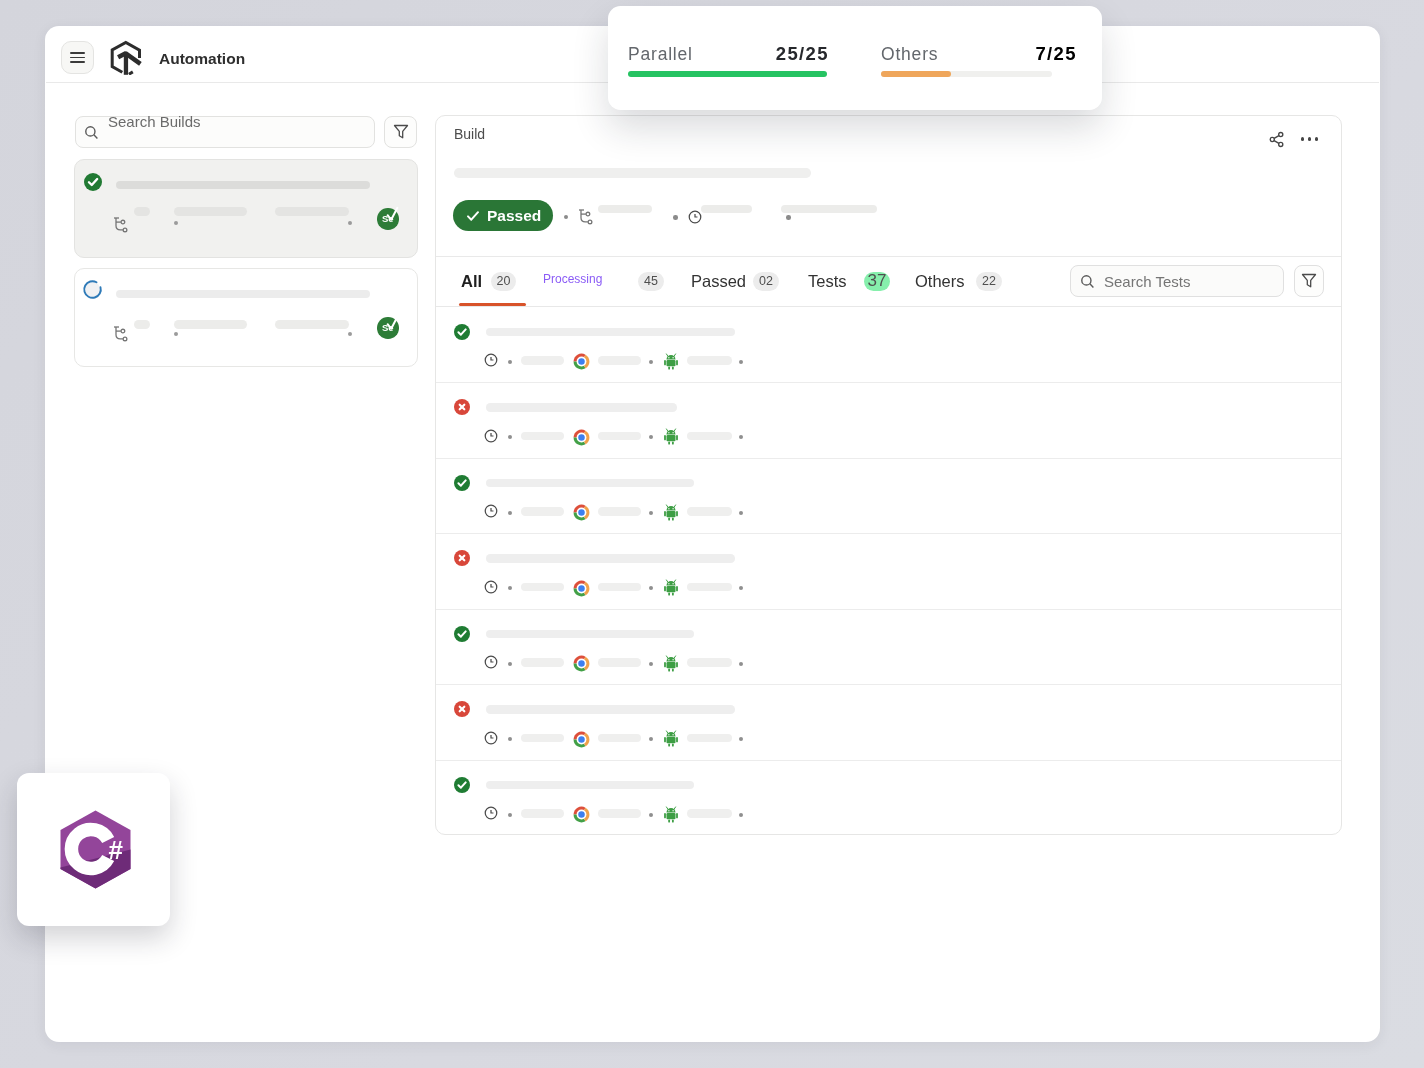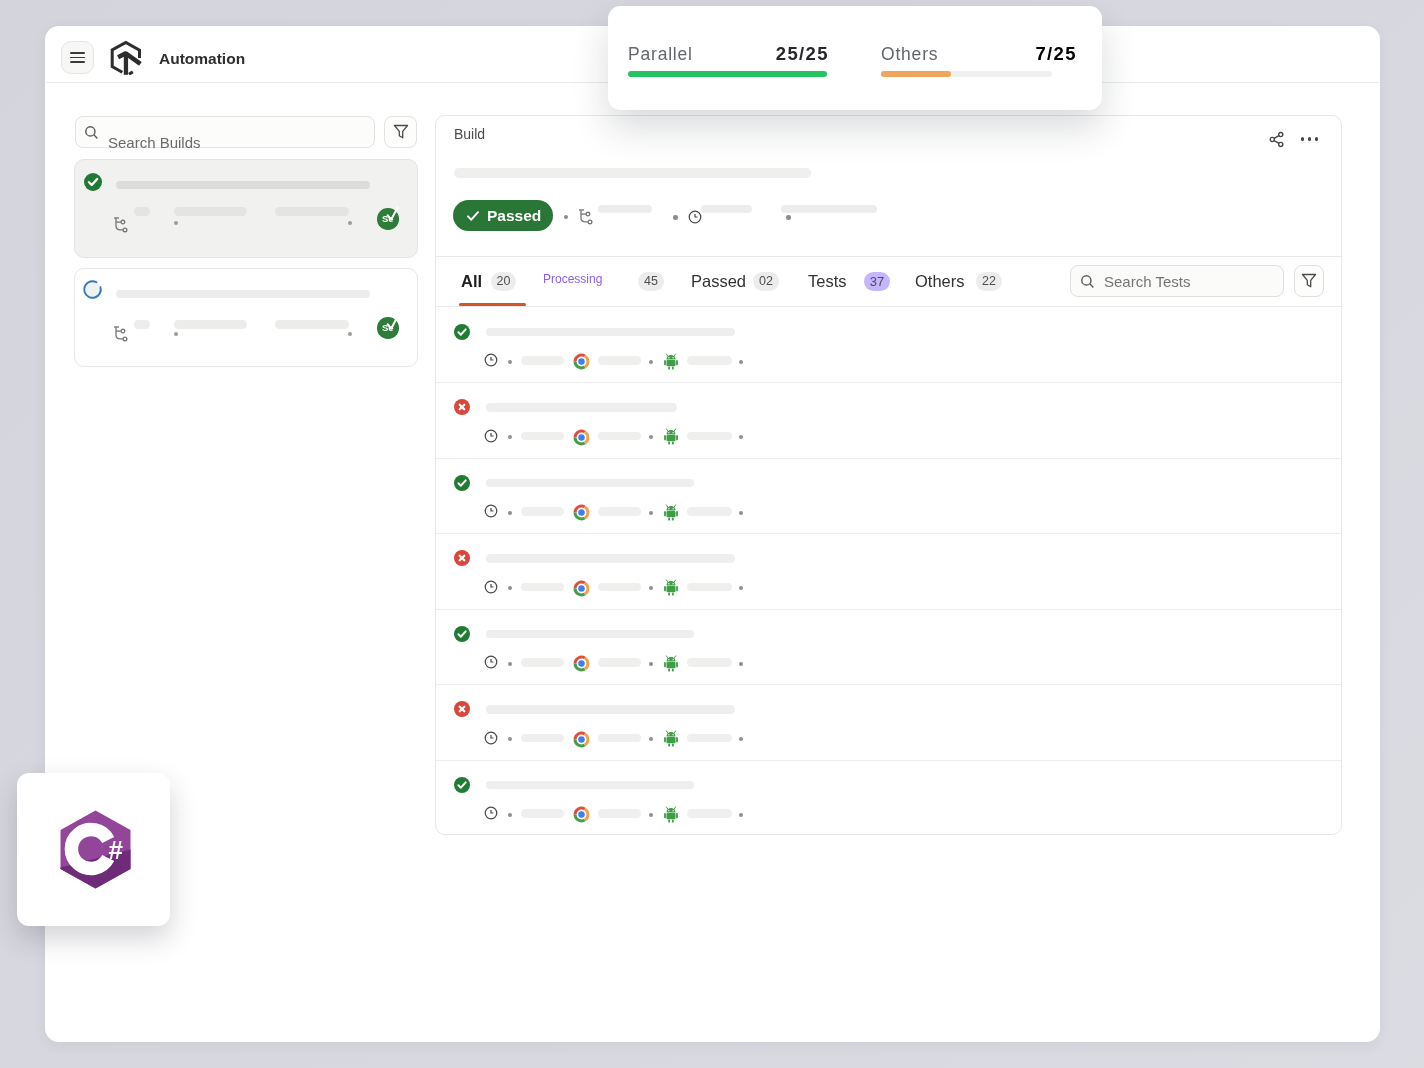--- a/index.html
+++ b/index.html
@@ -20,21 +20,21 @@
 <path d="M15.95,14.0 V34.8" stroke-width="4.3"></path>
 <path d="M8.1,17.3 L15.7,13.3 L30.4,23.8" stroke-width="4.5" stroke-linejoin="bevel"></path>
 </svg>
 <div style="position:absolute;left:159px;top:49.5px;font-size:15.5px;font-weight:bold;color:#2e2e2e">Automation</div>
 
 <div style="position:absolute;left:75px;top:116px;width:300px;height:32px;border-radius:8px;border:1px solid #e2e2e0;background:#fcfcfb"></div>
 <svg style="position:absolute;left:84px;top:124.5px" width="15" height="15" viewBox="0 0 16 16" fill="none" stroke="#5a5a5a" stroke-width="1.5">
     <circle cx="6.8" cy="6.8" r="4.9"></circle>
     <path d="M10.5 10.5 L14.3 14.3"></path>
   </svg>
-<div style="position:absolute;left:108px;top:134px;font-size:15px;color:#6b6b6b">Search Builds</div>
+<div style="position:absolute;left:108px;top:113px;font-size:15px;color:#6b6b6b">Search Builds</div>
 <div style="position:absolute;left:384px;top:116px;width:33px;height:32px;border-radius:8px;border:1px solid #e2e2e0;background:#fdfdfc"></div>
 <svg style="position:absolute;left:392.5px;top:124px" width="16" height="16" viewBox="0 0 16 16" fill="none" stroke="#4b4b4b" stroke-width="1.3" stroke-linejoin="round">
     <path d="M1.5,1.5 H14.5 L9.7,7.4 V13.8 L6.3,11.8 V7.4 Z"></path>
   </svg>
 <div style="position:absolute;left:74px;top:159px;width:344px;height:99px;border-radius:10px;background:#f1f1ef;border:1px solid #e3e3e1;box-sizing:border-box"></div>
 <div style="position:absolute;left:83.5px;top:173px;width:18px;height:18px;border-radius:50%;background:#217a33;display:flex;align-items:center;justify-content:center">
     <svg width="18" height="18" viewBox="0 0 16 16" fill="none" stroke="#fff" stroke-width="2.1" stroke-linecap="round" stroke-linejoin="round">
       <path d="M4.4 8.2 L6.9 10.7 L11.7 5.4"></path>
     </svg>
   </div>
@@ -117,21 +117,21 @@
 <div style="position:absolute;left:786px;top:215px;width:4.5px;height:4.5px;border-radius:50%;background:#8b8b8b"></div>
 
 <div style="position:absolute;left:436px;top:256px;width:905px;height:1px;background:#e9e9e9"></div>
 <div style="position:absolute;left:461px;top:272px;font-size:16.5px;font-weight:bold;color:#1f1f1f">All</div>
 <div style="position:absolute;left:491px;top:271.5px;width:25px;height:19px;border-radius:9.5px;background:#ececec;color:#4f4f4f;font-size:12.5px;display:flex;align-items:center;justify-content:center">20</div>
 <div style="position:absolute;left:543px;top:272px;font-size:12px;color:#8b5cf6">Processing</div>
 <div style="position:absolute;left:638px;top:271.5px;width:26px;height:19px;border-radius:9.5px;background:#ececec;color:#4f4f4f;font-size:12.5px;display:flex;align-items:center;justify-content:center">45</div>
 <div style="position:absolute;left:691px;top:272px;font-size:16.5px;color:#333">Passed</div>
 <div style="position:absolute;left:753px;top:271.5px;width:26px;height:19px;border-radius:9.5px;background:#ececec;color:#4f4f4f;font-size:12.5px;display:flex;align-items:center;justify-content:center">02</div>
 <div style="position:absolute;left:808px;top:272px;font-size:16.5px;color:#333">Tests</div>
-<div style="position:absolute;left:864px;top:271.5px;width:26px;height:19px;border-radius:9.5px;background:#c4b5fd;color:#4f4f4f;font-size:13px;display:flex;align-items:center;justify-content:center">37</div>
+<div style="position:absolute;left:864px;top:271.5px;width:26px;height:19px;border-radius:9.5px;background:#86efac;color:#4f4f4f;font-size:17px;display:flex;align-items:center;justify-content:center">37</div>
 <div style="position:absolute;left:915px;top:272px;font-size:16.5px;color:#333">Others</div>
 <div style="position:absolute;left:976px;top:271.5px;width:26px;height:19px;border-radius:9.5px;background:#ececec;color:#4f4f4f;font-size:12.5px;display:flex;align-items:center;justify-content:center">22</div>
 <div style="position:absolute;left:459px;top:303px;width:67px;height:3px;border-radius:2px;background:#d8532a"></div>
 <div style="position:absolute;left:436px;top:306px;width:905px;height:1px;background:#e8e8e8"></div>
 
 <div style="position:absolute;left:1070px;top:265px;width:214px;height:32px;border-radius:8px;border:1px solid #e0e0e0;background:#fbfbfa"></div>
 <svg style="position:absolute;left:1080px;top:273.5px" width="15" height="15" viewBox="0 0 16 16" fill="none" stroke="#5a5a5a" stroke-width="1.5">
     <circle cx="6.8" cy="6.8" r="4.9"></circle>
     <path d="M10.5 10.5 L14.3 14.3"></path>
   </svg>

